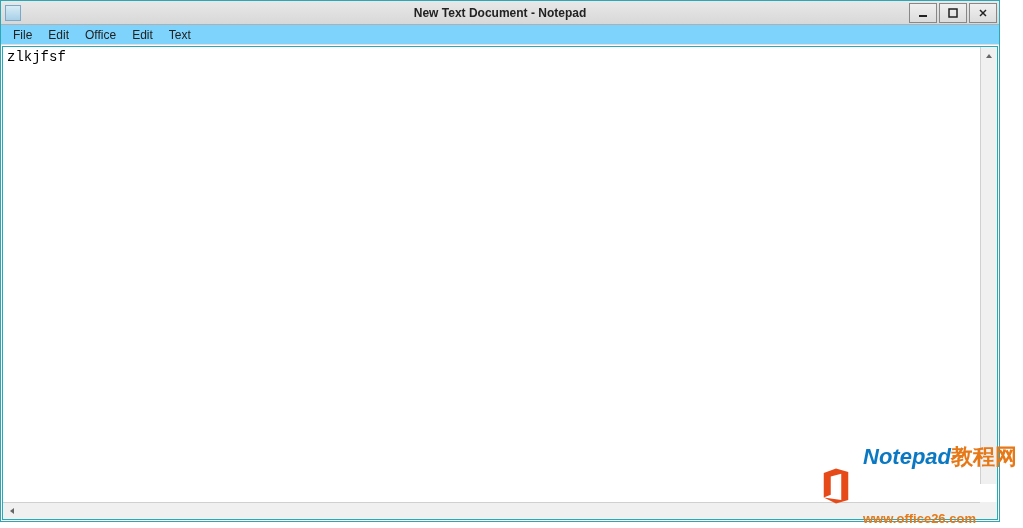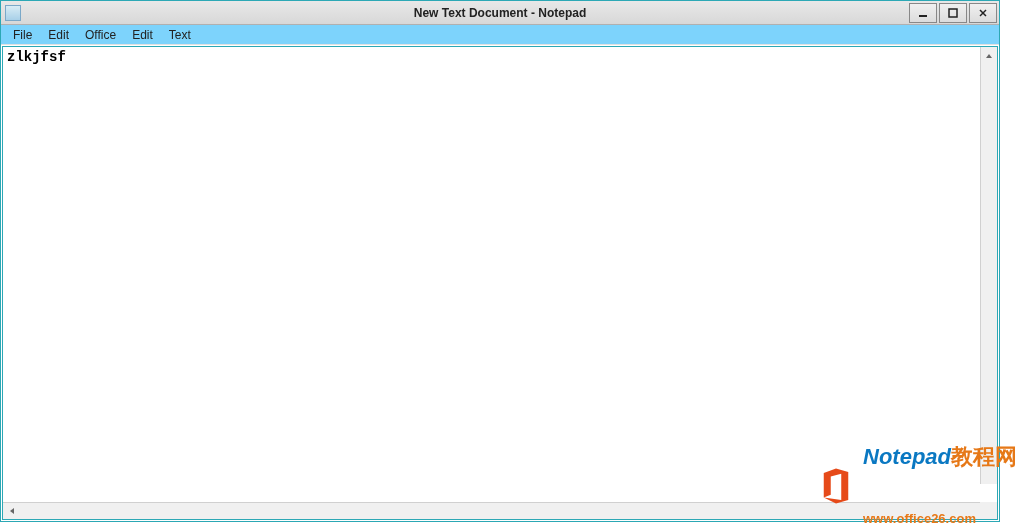--- a/index.html
+++ b/index.html
@@ -200,21 +200,21 @@
   </div>
 
   <div class="menubar">
     <div class="menu-item">File</div>
     <div class="menu-item">Edit</div>
     <div class="menu-item">Office</div>
     <div class="menu-item">Edit</div>
     <div class="menu-item">Text</div>
   </div>
 
-  <div class="editor-wrap" style="position:relative;font-weight:bold;">
+  <div class="editor-wrap" style="position:relative;">
     <div class="text-area">
       <span>zlkjfsf</span>
       <div class="vscroll">
         <div class="vscroll-arrow">
           <svg width="8" height="8" viewBox="0 0 8 8">
               <polygon points="4,2 7,6 1,6" fill="#666"></polygon>
             </svg>
         </div>
       </div>
     </div>

